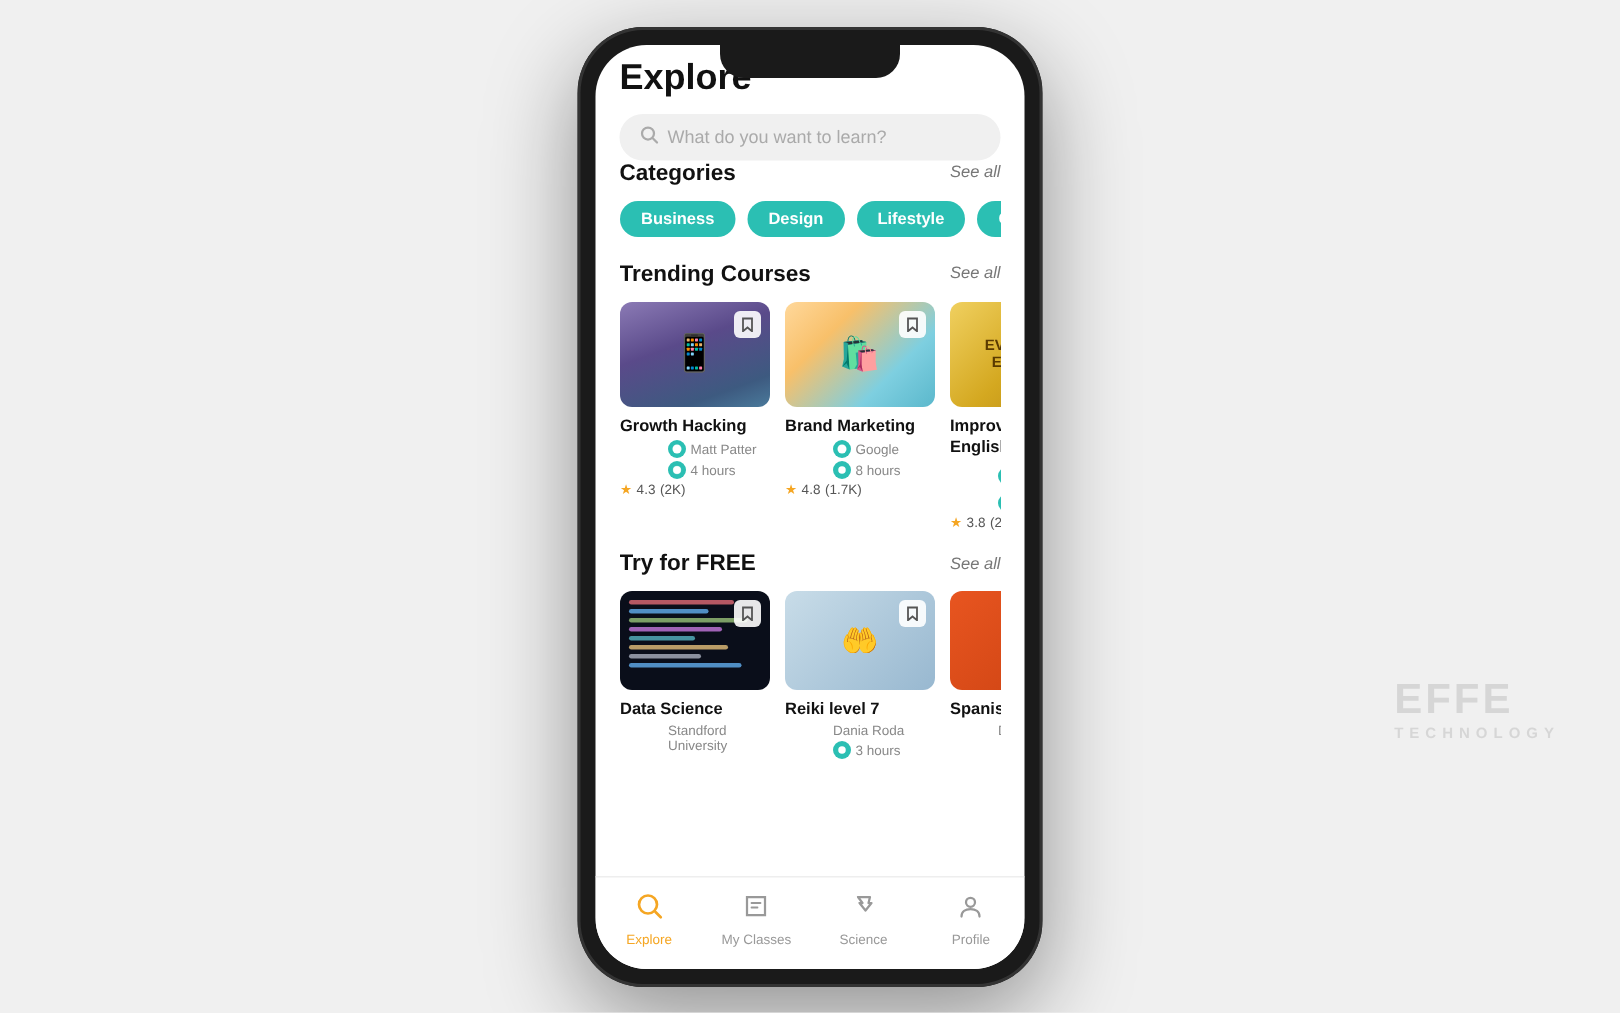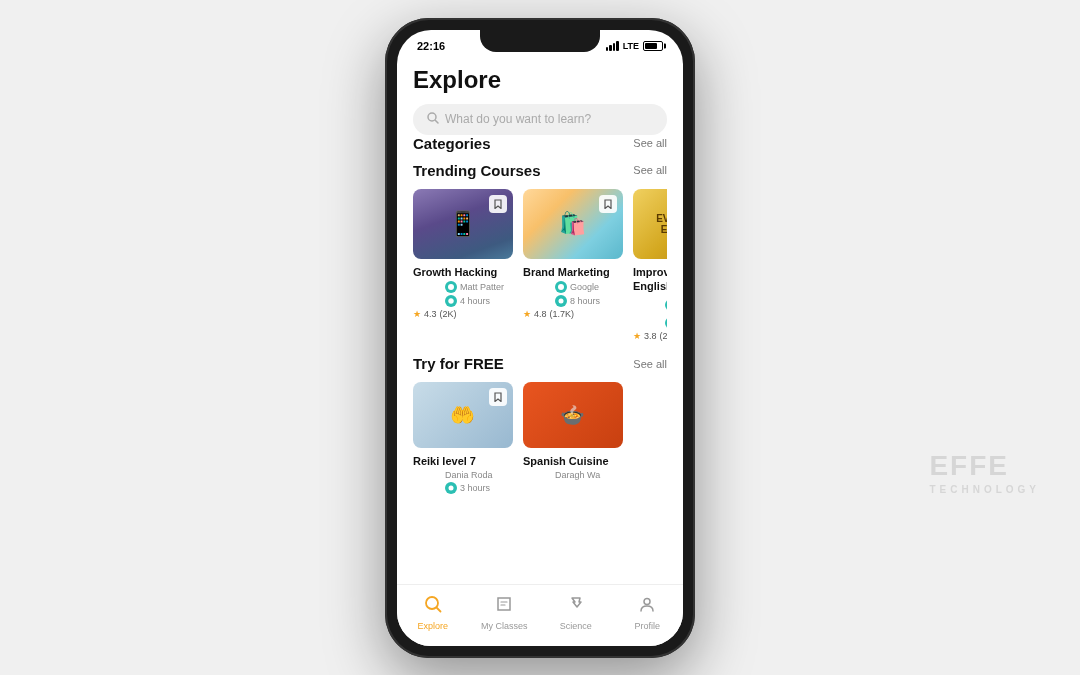--- a/index.html
+++ b/index.html
@@ -178,20 +178,21 @@
       margin-bottom: 10px;
     }
     .section-title {
       font-size: 15px;
       font-weight: 700;
       color: #111;
     }
     .see-all {
       font-size: 11px;
       color: #777;
+      font-style: italic;
     }
 
     
     .categories-row {
       display: flex;
       gap: 8px;
       overflow-x: auto;
       margin-bottom: 14px;
       padding-bottom: 2px;
     }
@@ -438,55 +439,54 @@
     .cl8 { background: #61afef; width: 85%; }
   </style>
 </head>
 <body>
 
 <div class="phone-frame">
   <div class="phone-screen">
 
     <div class="notch"></div>
 
-    <div class="status-bar">
-      <span class="status-time">22:16</span>
-      <div class="status-icons">
-        <div class="signal-bars">
-          <div class="signal-bar" style="height:4px"></div>
-          <div class="signal-bar" style="height:6px"></div>
-          <div class="signal-bar" style="height:8px"></div>
-          <div class="signal-bar" style="height:10px"></div>
-        </div>
-        <span style="font-size:9px;font-weight:600;">LTE</span>
-        <div class="battery-icon">
-          <div class="battery-fill"></div>
-        </div>
-      </div>
-    </div>
 
     <div class="screen-content">
       <div class="content-inner">
 
         <h1 class="page-title">Explore</h1>
 
         <div class="search-bar">
           <span class="search-icon-svg">
             <svg width="12" height="12" viewBox="0 0 12 12" fill="none">
               <circle cx="5" cy="5" r="4" stroke="#aaa" stroke-width="1.5"></circle>
               <line x1="8.5" y1="8.5" x2="11" y2="11" stroke="#aaa" stroke-width="1.5" stroke-linecap="round"></line>
             </svg>
           </span>
           <span class="search-placeholder">What do you want to learn?</span>
         </div>
 
         <div class="section-header">
           <span class="section-title">Categories</span>
           <span class="see-all">See all</span>
         </div>
+        <div class="categories-row">
+          <div class="category-chip chip-teal">
+            <span>Business</span>
+          </div>
+          <div class="category-chip chip-outline">
+            <span>Design</span>
+          </div>
+          <div class="category-chip chip-lifestyle">
+            <span>Lifestyle</span>
+          </div>
+          <div class="category-chip chip-teal">
+            <span>Compute</span>
+          </div>
+        </div>
 
         <div class="section-header">
           <span class="section-title">Trending Courses</span>
           <span class="see-all">See all</span>
         </div>
 
         <div class="courses-row">
 
           <div class="course-card">
             <div class="course-thumb thumb-growth">
@@ -584,20 +584,43 @@
           </div>
         </div>
 
         <div class="section-header">
           <span class="section-title">Try for FREE</span>
           <span class="see-all">See all</span>
         </div>
 
         <div class="free-cards-row">
 
+          <div class="free-card">
+            <div class="free-thumb thumb-datascience">
+              <div class="code-lines">
+                <div class="code-line cl1"></div>
+                <div class="code-line cl2"></div>
+                <div class="code-line cl3"></div>
+                <div class="code-line cl4"></div>
+                <div class="code-line cl5"></div>
+                <div class="code-line cl6"></div>
+                <div class="code-line cl7"></div>
+                <div class="code-line cl8"></div>
+              </div>
+              <div class="bookmark-icon">
+                <svg width="8" height="10" viewBox="0 0 8 10" fill="none">
+                  <path d="M1 1h6v8.5L4 7 1 9.5V1z" stroke="#555" stroke-width="1.2" fill="none"></path>
+                </svg>
+              </div>
+            </div>
+            <div class="course-name">Data Science</div>
+            <div class="course-provider">
+              <span>Standford University</span>
+            </div>
+          </div>
 
           <div class="free-card">
             <div class="free-thumb thumb-reiki">
               <div class="thumb-reiki-content">🤲</div>
               <div class="bookmark-icon">
                 <svg width="8" height="10" viewBox="0 0 8 10" fill="none">
                   <path d="M1 1h6v8.5L4 7 1 9.5V1z" stroke="#555" stroke-width="1.2" fill="none"></path>
                 </svg>
               </div>
             </div>

